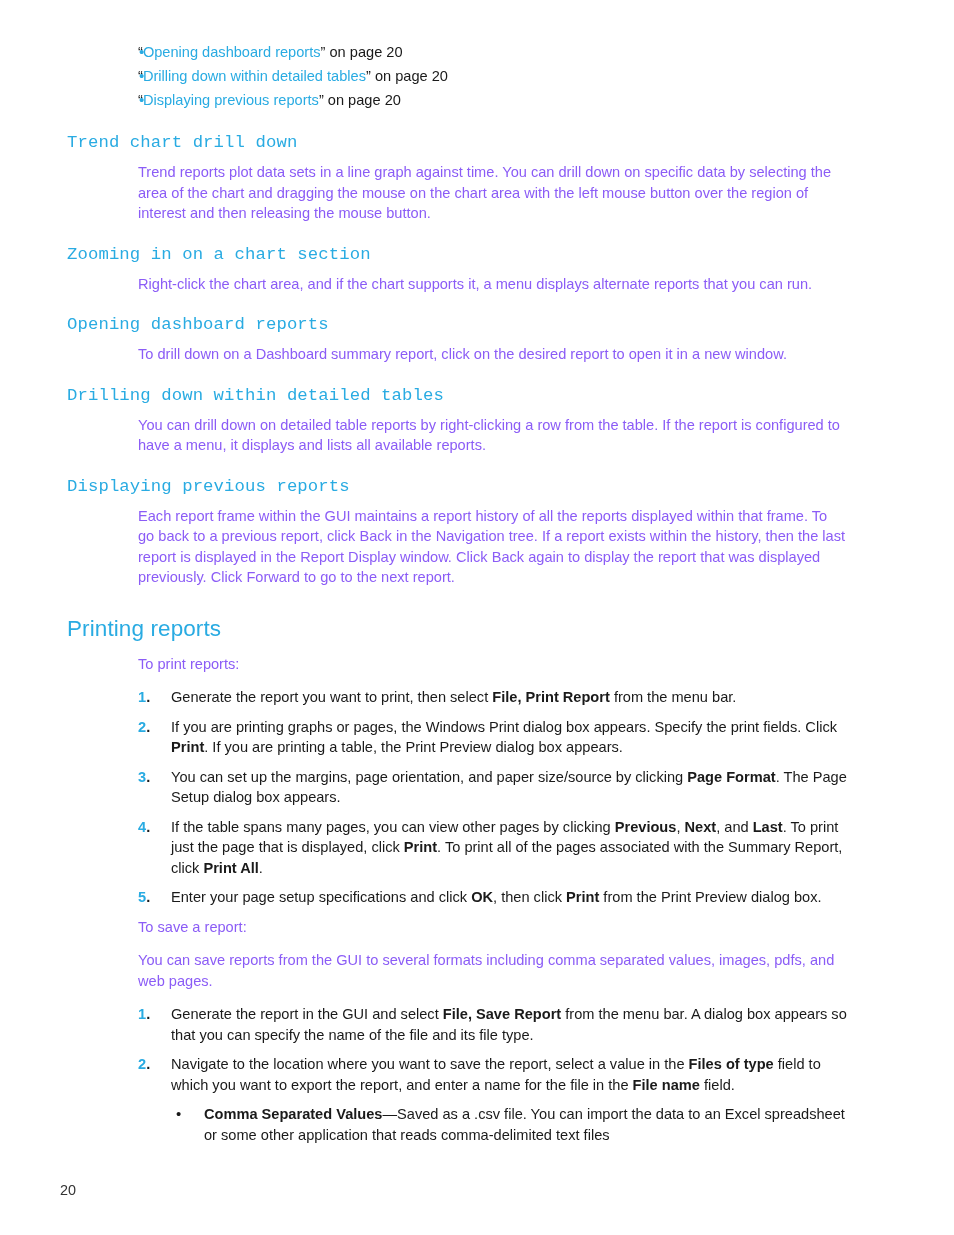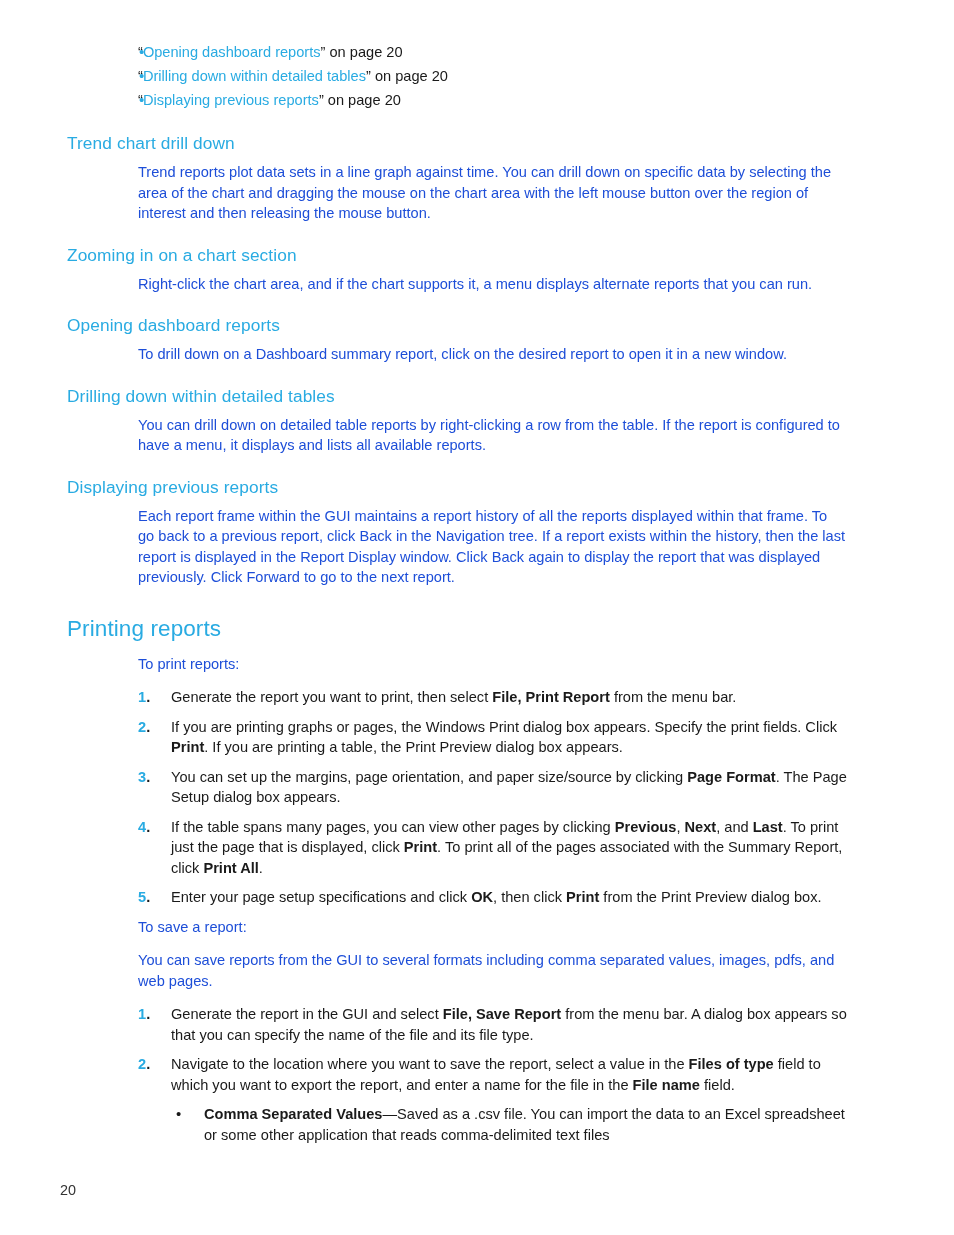--- a/index.html
+++ b/index.html
@@ -65,29 +65,30 @@
     line-height: 30px;
     letter-spacing: 0.1px;
   }
   h2.sub {
     font-size: 17.3px;
     font-weight: normal;
     color: #29ABE2;
     margin: 19px 0 7px 0;
     line-height: 24px;
     letter-spacing: 0.1px;
+    font-family: Liberation Mono, monospace;
   }
 
   
   p.body {
     margin: 0 0 13px 0;
     padding-left: 71px;
     font-size: 14.6px;
     line-height: 20.5px;
-    color: #1d4ed8;
+    color: #8b5cf6;
     text-align: left;
   }
   p.body:last-child { margin-bottom: 0; }
 
   
   ol.steps {
     margin: 0 0 6px 0;
     padding: 0;
     list-style: none;
   }

